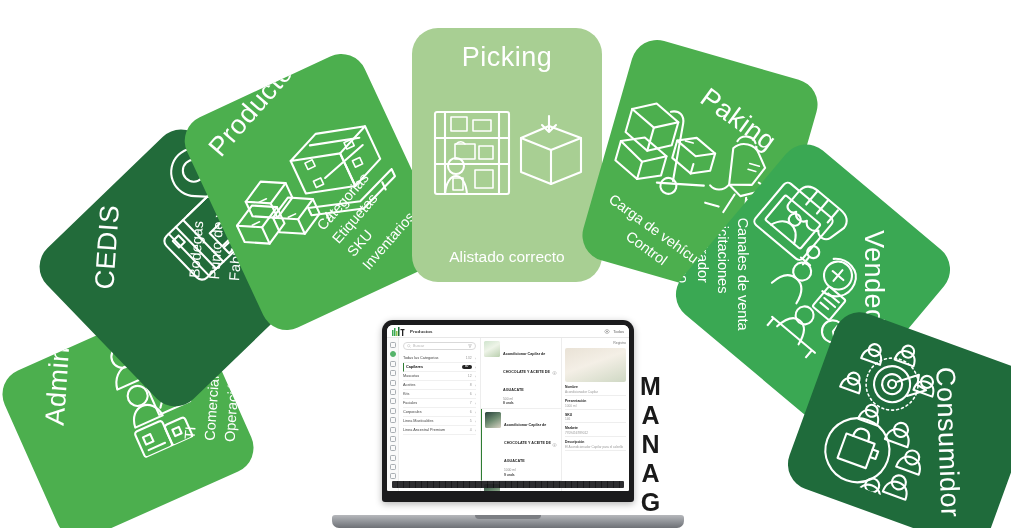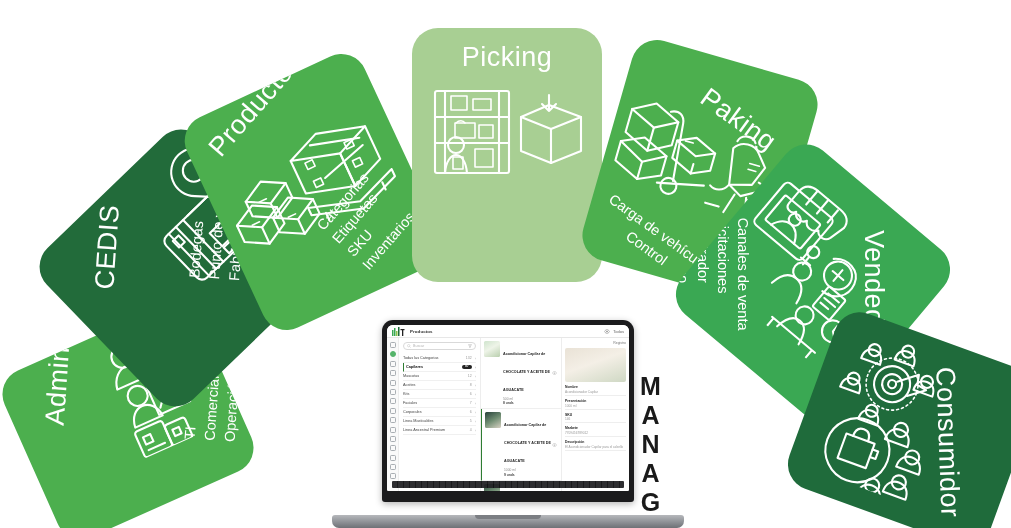--- a/index.html
+++ b/index.html
@@ -276,21 +276,21 @@
       <div class="card-sub" style="transform:rotate(-24deg); transform-origin:left top; position:absolute; left:84px; top:142px; text-align:left;">
         <div>Categorias</div>
         <div>Etiquetas</div>
         <div>SKU</div>
         <div>Inventarios</div>
       </div>
     </div>
   </div>
 
   <div class="card" id="card-picking" style="background:#a8cf93;">
-    <div class="card-inner" style="padding:12px 8px; justify-content:flex-start;">
+    <div class="card-inner" style="padding:12px 8px; justify-content:space-between;">
       <div class="card-title" style="margin-top:2px;">Picking</div>
       <div class="card-icons" style="margin-top:14px;">
         <svg width="156" height="92" viewBox="0 0 156 92" aria-hidden="true">
           <g>
             <rect class="ln" x="6" y="4" width="74" height="82" rx="2"></rect>
             <path class="ln" d="M6 30h74M6 56h74M16 4v82M70 4v82"></path>
             <rect class="ln-t" x="22" y="9" width="16" height="14"></rect>
             <rect class="ln-t" x="44" y="12" width="18" height="11"></rect>
             <rect class="ln-t" x="26" y="36" width="20" height="15"></rect>
             <rect class="ln-t" x="50" y="38" width="14" height="13"></rect>
@@ -302,20 +302,21 @@
           </g>
           <g transform="translate(88,4)">
             <path class="ln" d="M4 26l28-12 32 12-30 12z"></path>
             <path class="ln" d="M4 26v34l30 12V38"></path>
             <path class="ln" d="M64 26v34L34 72"></path>
             <path class="ln" d="M32 4v16M32 20l-7-7M32 20l7-7"></path>
           </g>
         </svg>
       </div>
       <div class="card-sub" style="margin-top:22px; font-size:15.5px; line-height:1.7;">
+        <div>Alistado correcto</div>
       </div>
     </div>
   </div>
 
   <div class="card" id="card-paking" style="background:#4caf4e">
     <div class="card-inner" style="padding:10px;">
       <div class="card-title" style="transform:rotate(20deg); transform-origin:left top; position:absolute; left:84px; top:26px;">Paking</div>
       <div class="card-icons" style="position:absolute; left:8px; top:52px;">
         <svg width="178" height="110" viewBox="0 0 178 110" aria-hidden="true">
           <g>

